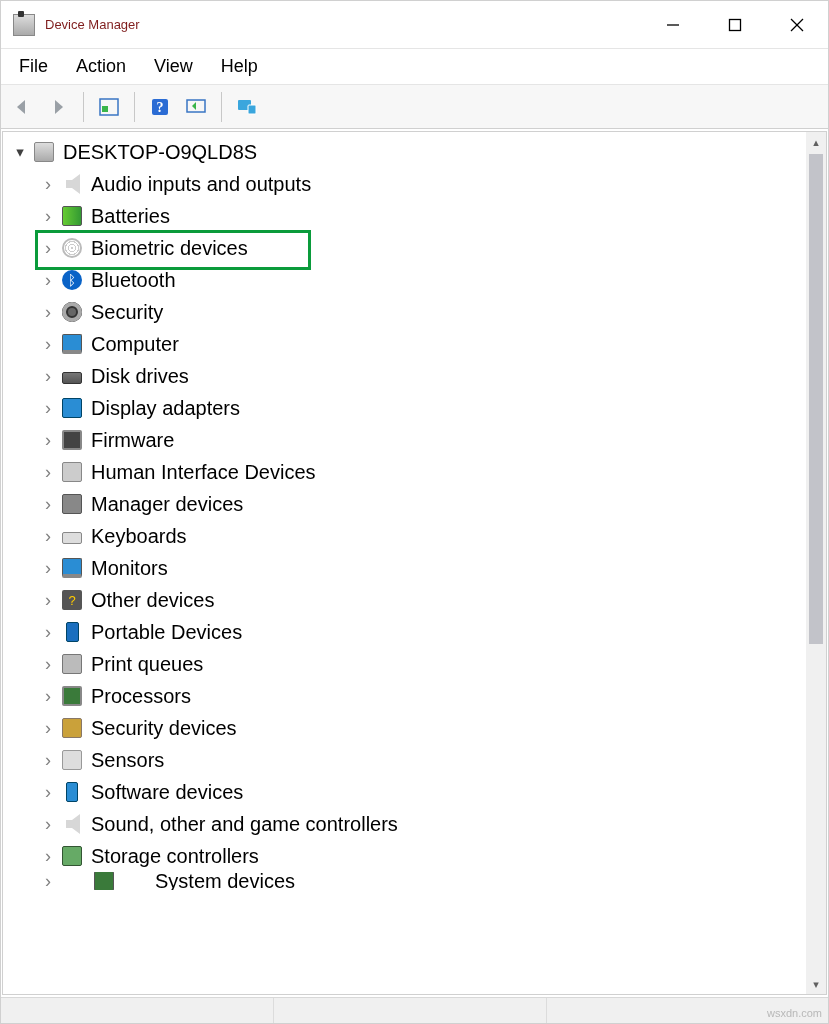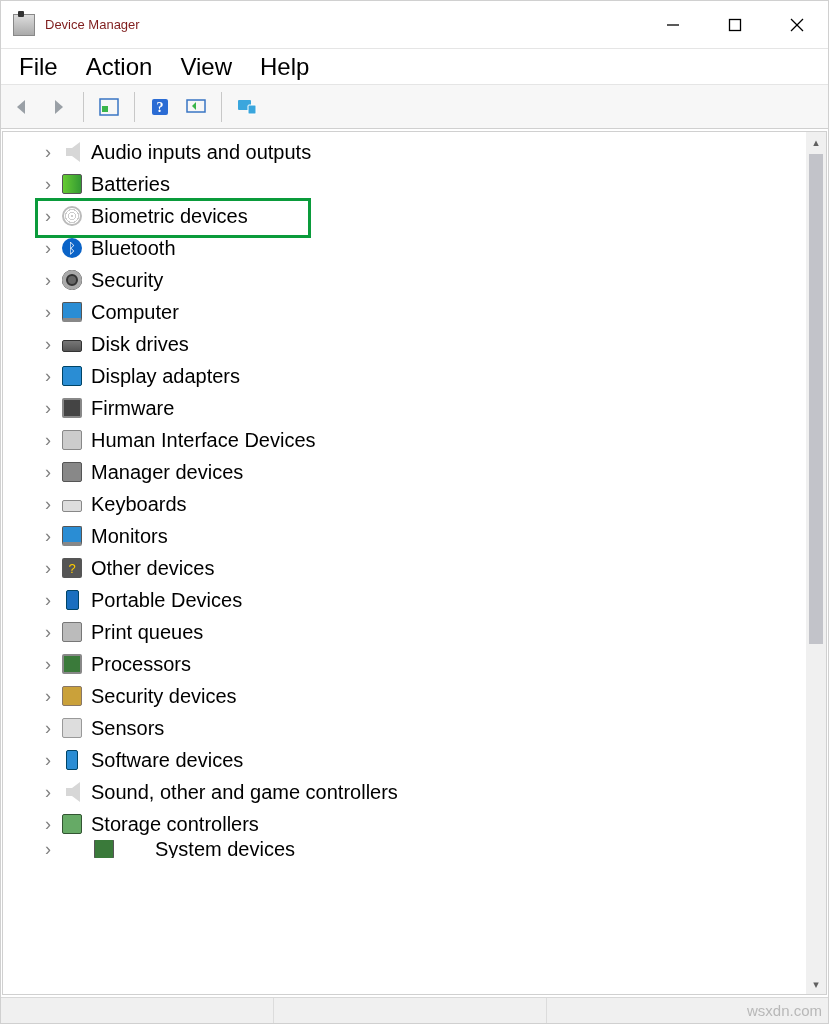--- a/index.html
+++ b/index.html
@@ -40,21 +40,21 @@
     display:flex; align-items:center; justify-content:center;
     font-size: 18px; color:#000;
   }
   .winbtn svg { width:14px; height:14px; }
   
   .menubar {
     height: 36px;
     display:flex; align-items:center;
     padding: 0 6px;
     gap: 4px;
-    font-size: 24px;
+    font-size: 18px;
     border-bottom: 1px solid #e5e5e5;
   }
   .menubar .menu-item {
     padding: 4px 12px;
   }
   
   .toolbar {
     height: 44px;
     display:flex; align-items:center;
     padding: 0 4px;
@@ -130,21 +130,21 @@
   .label { font-size: 20px; color:#000; }
   .cutoff { overflow:hidden; }
   
   .statusbar{
     position:absolute; bottom:0; left:0; right:0;
     height:26px; background:#f0f0f0; border-top:1px solid #d8d8d8;
     display:flex;
   }
   .statusbar .cell{flex:0 0 33%; border-right:1px solid #dcdcdc; height:100%;}
   .watermark{
-    position:absolute; right:6px; bottom:4px; font-size:15px; color:#b8b8b8;
+    position:absolute; right:6px; bottom:4px; font-size:11px; color:#b8b8b8;
   }
   
   .ic {
     width:20px; height:20px; border-radius:2px;
     display:inline-block;
   }
 </style>
 </head>
 <body>
 
@@ -212,20 +212,27 @@
   <div class="tool-btn">
     <svg width="22" height="22" viewBox="0 0 22 22">
         <rect x="2" y="4" width="13" height="10" rx="1" fill="#3aa6dd"></rect>
         <rect x="12" y="9" width="8" height="9" rx="1" fill="#3aa6dd" stroke="#fff"></rect>
       </svg>
   </div>
 </div>
 
 <div class="tree-container">
   <div class="tree" id="tree">
+      <div class="row root">
+        <span class="chevron open"></span>
+        <span class="node-icon">
+          <span class="ic" style="background:linear-gradient(#ddd,#aaa);border:1px solid #888;position:relative;"></span>
+        </span>
+        <span class="label">DESKTOP-O9QLD8S</span>
+      </div>
       <div class="row child">
         <span class="chevron closed"></span>
         <span class="node-icon">
           <span class="ic" style="background:#d7d7d7;clip-path:polygon(20% 30%,50% 30%,90% 0,90% 100%,50% 70%,20% 70%);"></span>
         </span>
         <span class="label">Audio inputs and outputs</span>
       </div>
       <div class="row child">
         <span class="chevron closed"></span>
         <span class="node-icon">

